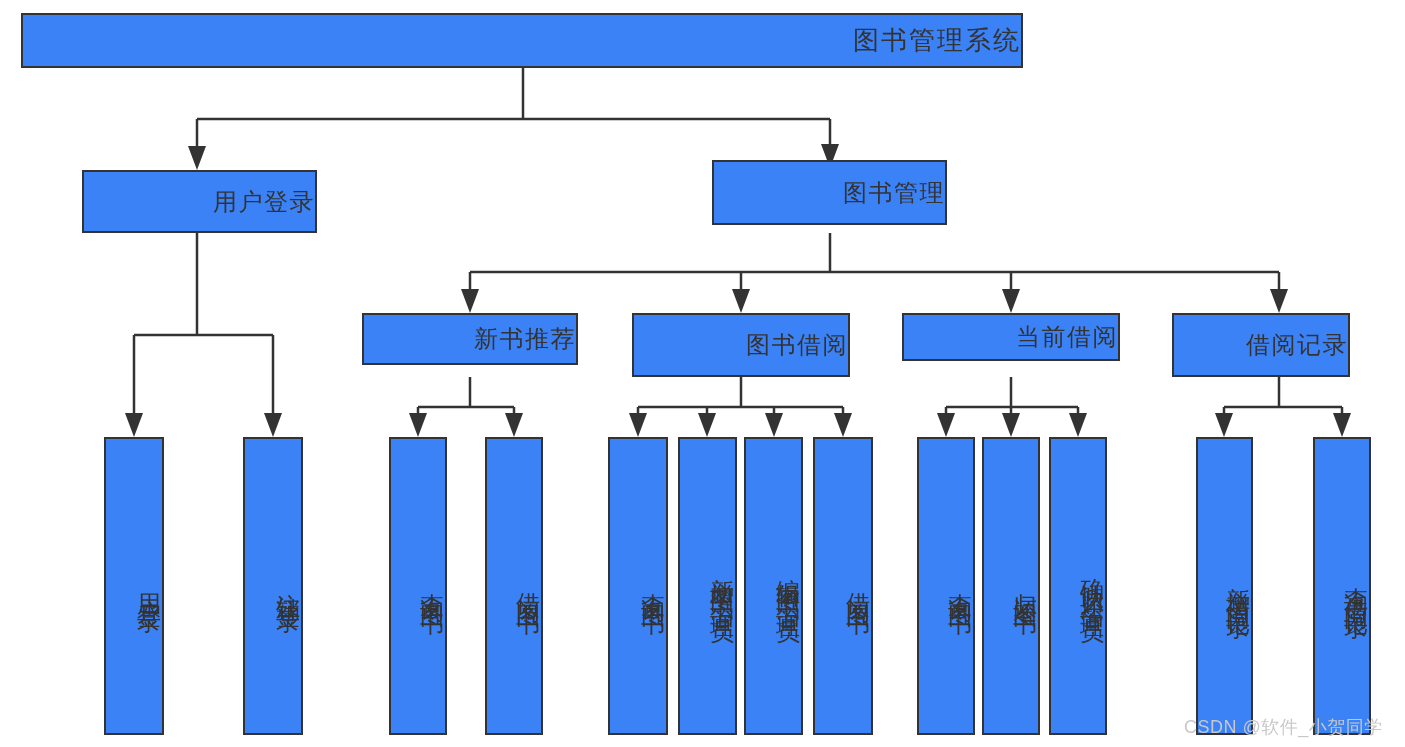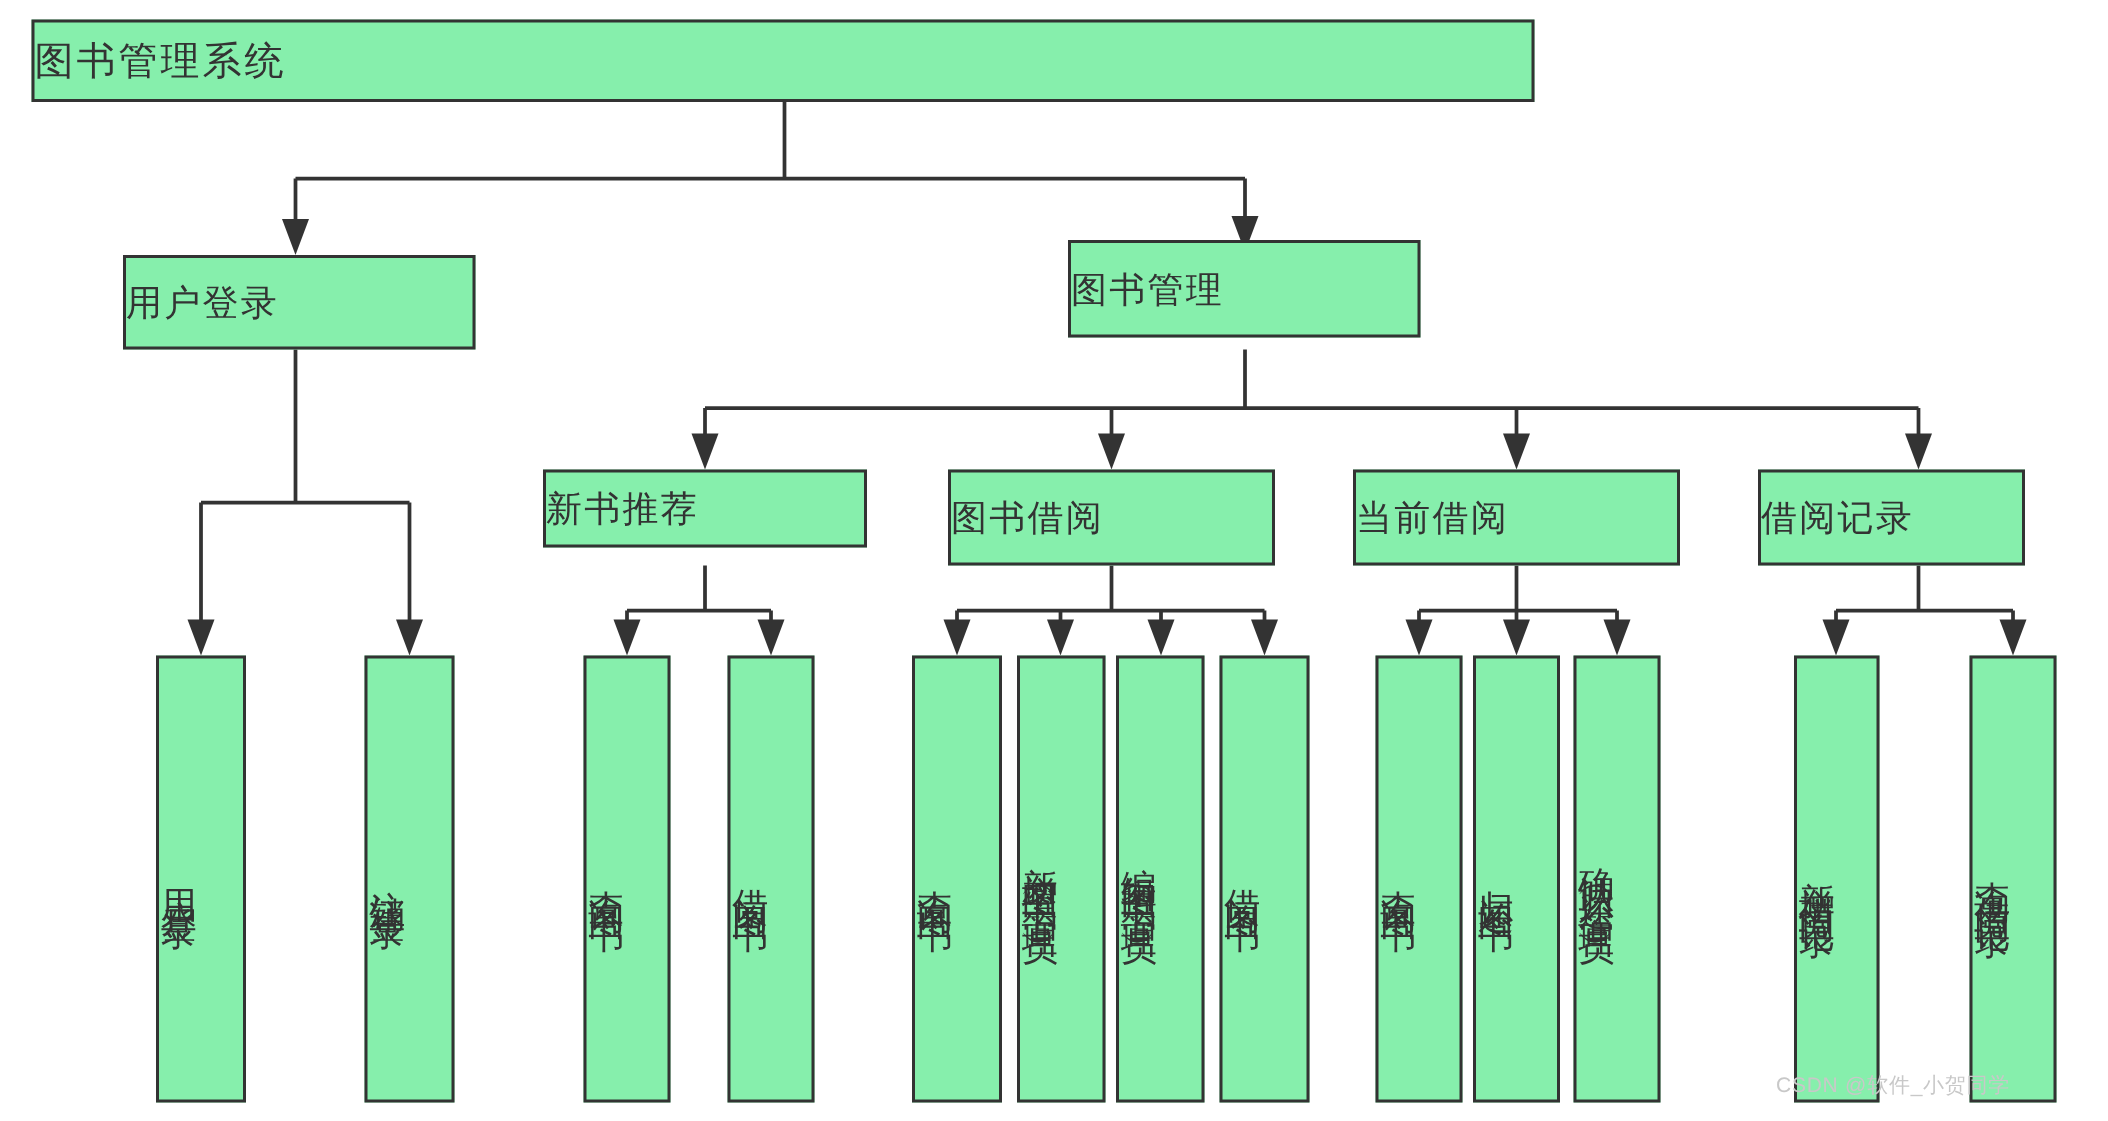--- a/index.html
+++ b/index.html
@@ -13,42 +13,42 @@
   }
   .connectors {
     position: absolute;
     left: 0; top: 0;
     width: 1405px; height: 747px;
   }
   .box {
     position: absolute;
     box-sizing: border-box;
     border: 2.5px solid #333333;
-    background: #86efac;
+    background: #3b82f6;
     color: #333333;
     display: flex;
     align-items: center;
-    justify-content: flex-start;
+    justify-content: flex-end;
   }
   .root-box  { font-size: 26px; letter-spacing: 2px; }
   .node-box  { font-size: 24px; letter-spacing: 1.5px; }
   .leaf-box  { font-size: 24px; }
   .leaf-box .vtext {
     writing-mode: vertical-rl;
     text-orientation: mixed;
     letter-spacing: 6px;
     line-height: 1.05;
     white-space: nowrap;
   }
   .watermark {
     position: absolute;
     left: 1184px;
     top: 715px;
     width: 215px;
-    font-size: 14px;
+    font-size: 18px;
     color: #c8c8c8;
     white-space: nowrap;
     z-index: 5;
     letter-spacing: 0.5px;
   }
 </style>
 </head>
 <body>
 
 <div class="stage">
@@ -132,21 +132,21 @@
   <div class="box node-box" style="left:712px; top:160px; width:235px; height:65px;">
     <span>图书管理</span>
   </div>
 
   <div class="box node-box" style="left:362px; top:313px; width:216px; height:52px;">
     <span>新书推荐</span>
   </div>
   <div class="box node-box" style="left:632px; top:313px; width:218px; height:64px;">
     <span>图书借阅</span>
   </div>
-  <div class="box node-box" style="left:902px; top:313px; width:218px; height:64px;">
+  <div class="box node-box" style="left:902px; top:313px; width:218px; height:48px;">
     <span>当前借阅</span>
   </div>
   <div class="box node-box" style="left:1172px; top:313px; width:178px; height:64px;">
     <span>借阅记录</span>
   </div>
 
   <div class="box leaf-box" style="left:104px; top:437px; width:60px; height:298px;">
     <span class="vtext">用户登录</span>
   </div>
   <div class="box leaf-box" style="left:243px; top:437px; width:60px; height:298px;">

